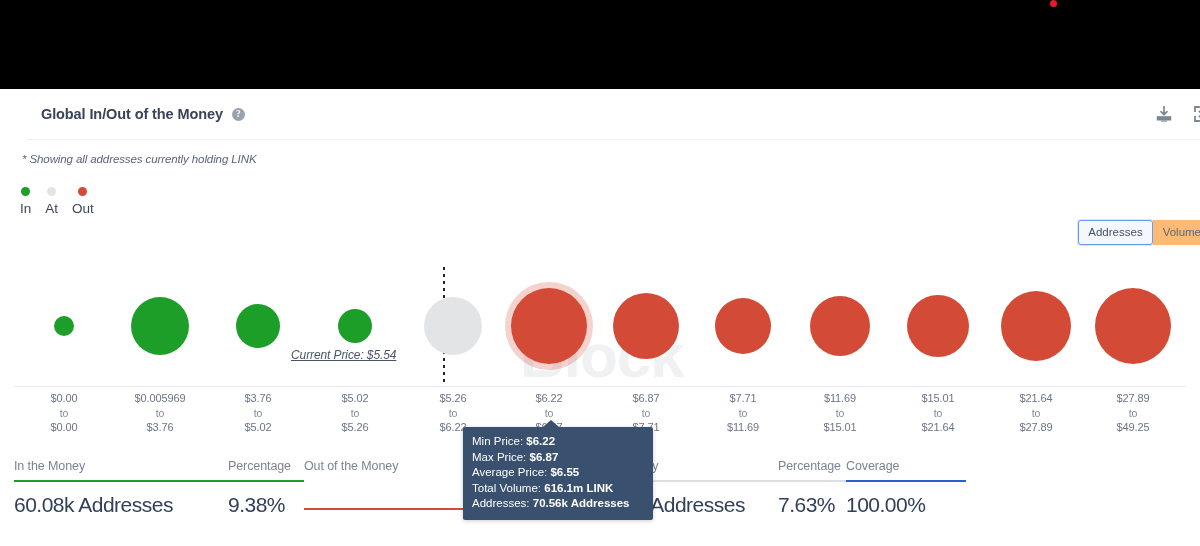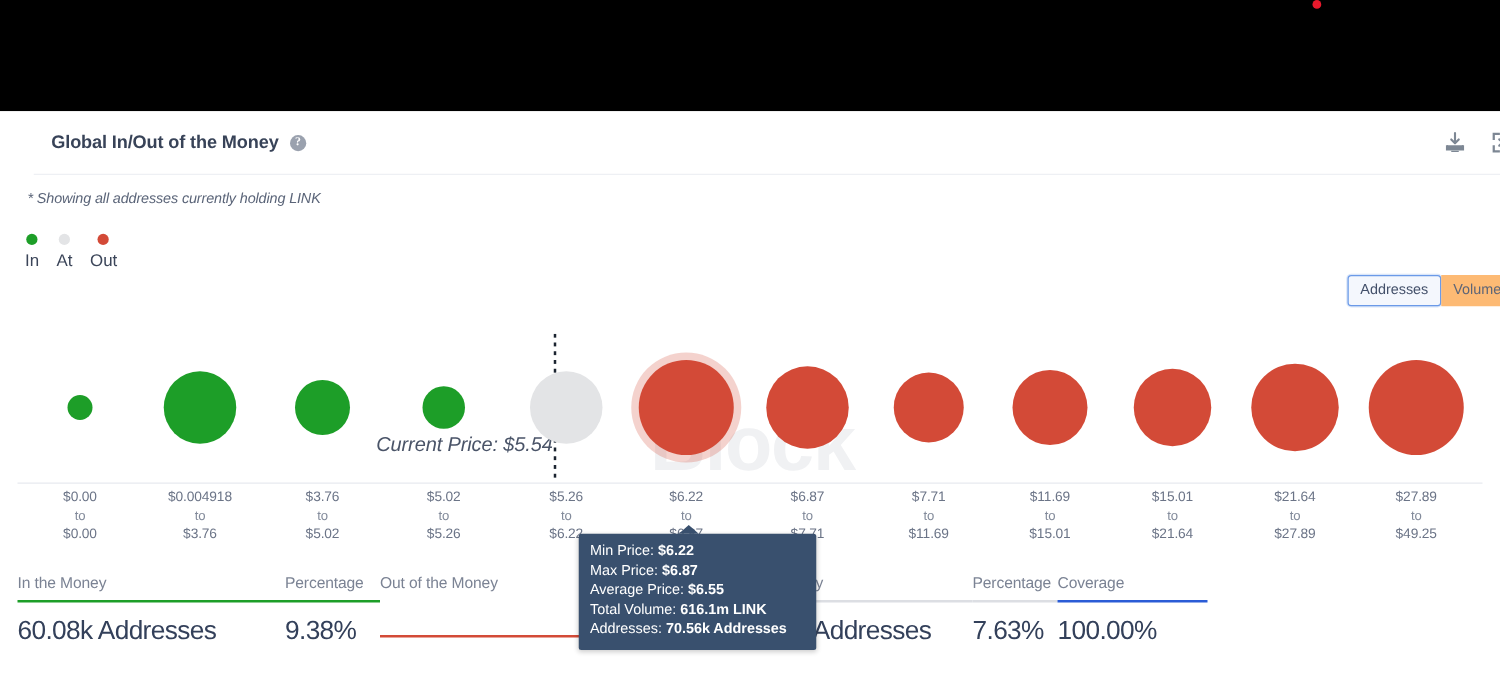--- a/index.html
+++ b/index.html
@@ -74,22 +74,22 @@
     position:absolute;left:0;top:0;width:1200px;height:457px;pointer-events:none;
   }
   .watermark{
     position:absolute;left:520px;top:231px;font-size:62px;font-weight:700;
     color:#f0f1f3;letter-spacing:-1px;user-select:none;
   }
   .axis-line{
     position:absolute;left:14px;top:297px;width:1172px;height:1px;background:#e7eaf0;
   }
   .cur-price-label{
-    position:absolute;left:301px;top:259px;font-size:16px;font-style:italic;
-    color:#4a5468;letter-spacing:-.1px;white-space:nowrap;
+    position:absolute;left:291px;top:259px;font-size:12px;font-style:italic;
+    color:#4a5468;letter-spacing:-.1px;white-space:nowrap;text-decoration:underline;
   }
   .cur-price-line{
     position:absolute;left:443px;top:178px;width:2px;height:118px;
     background-image:linear-gradient(to bottom,#1b2430 0 3px,transparent 3px 7px);
     background-size:2px 7px;
   }
   .bubble{position:absolute;border-radius:50%;}
   .bubble.hovered{box-shadow:0 0 0 6px rgba(211,74,55,.25);}
 
   
@@ -200,21 +200,21 @@
         <div class="bubble" style="left: 1095px; top: 199px; height: 76px; width: 76px; background: rgb(211, 74, 55);"></div>
       </div>
     <div class="axis-line"></div>
     <div class="xlabels" id="xlabels">
         <div class="xlabel" style="left: 9px; width: 110px;">
           <div>$0.00</div>
           <div class="to">to</div>
           <div>$0.00</div>
         </div>
         <div class="xlabel" style="left: 105px; width: 110px;">
-          <div>$0.004918</div>
+          <div>$0.005969</div>
           <div class="to">to</div>
           <div>$3.76</div>
         </div>
         <div class="xlabel" style="left: 203px; width: 110px;">
           <div>$3.76</div>
           <div class="to">to</div>
           <div>$5.02</div>
         </div>
         <div class="xlabel" style="left: 300px; width: 110px;">
           <div>$5.02</div>

